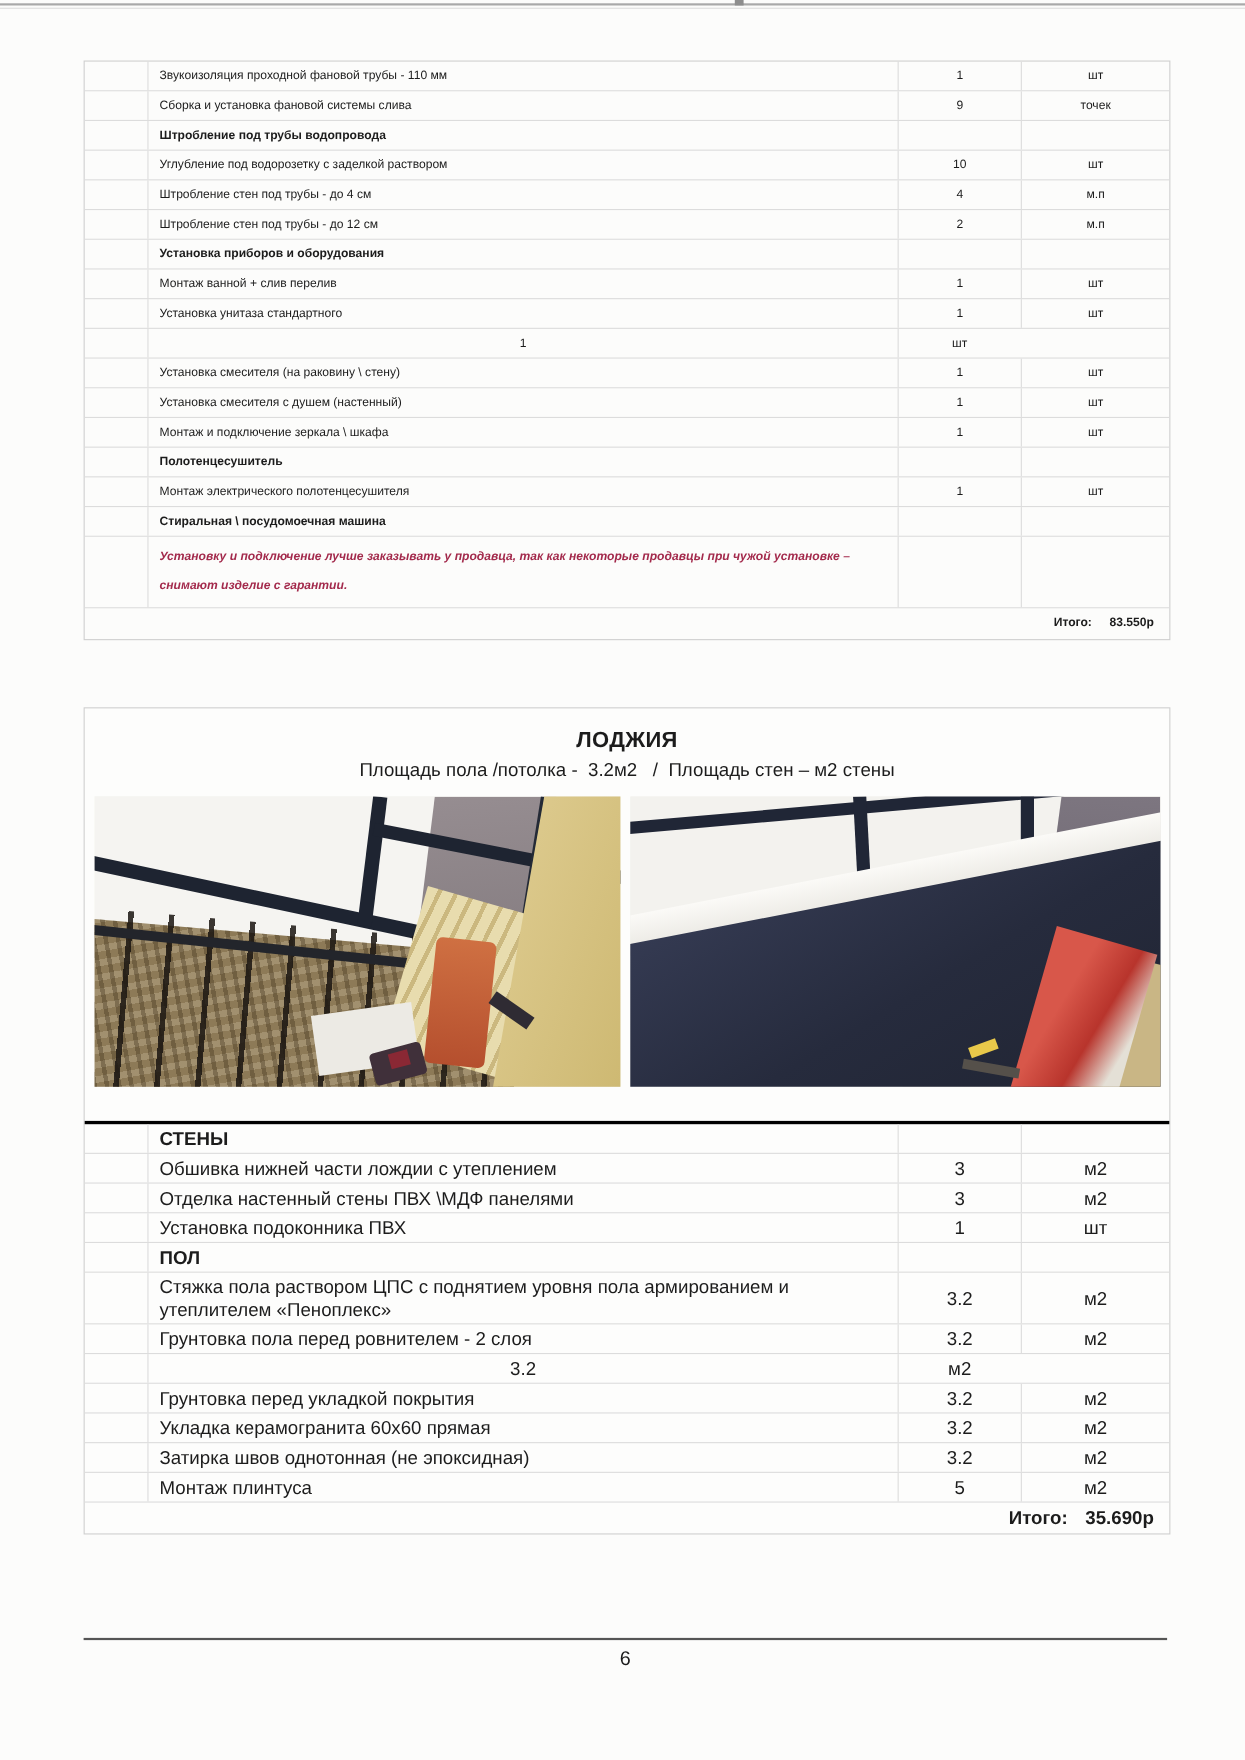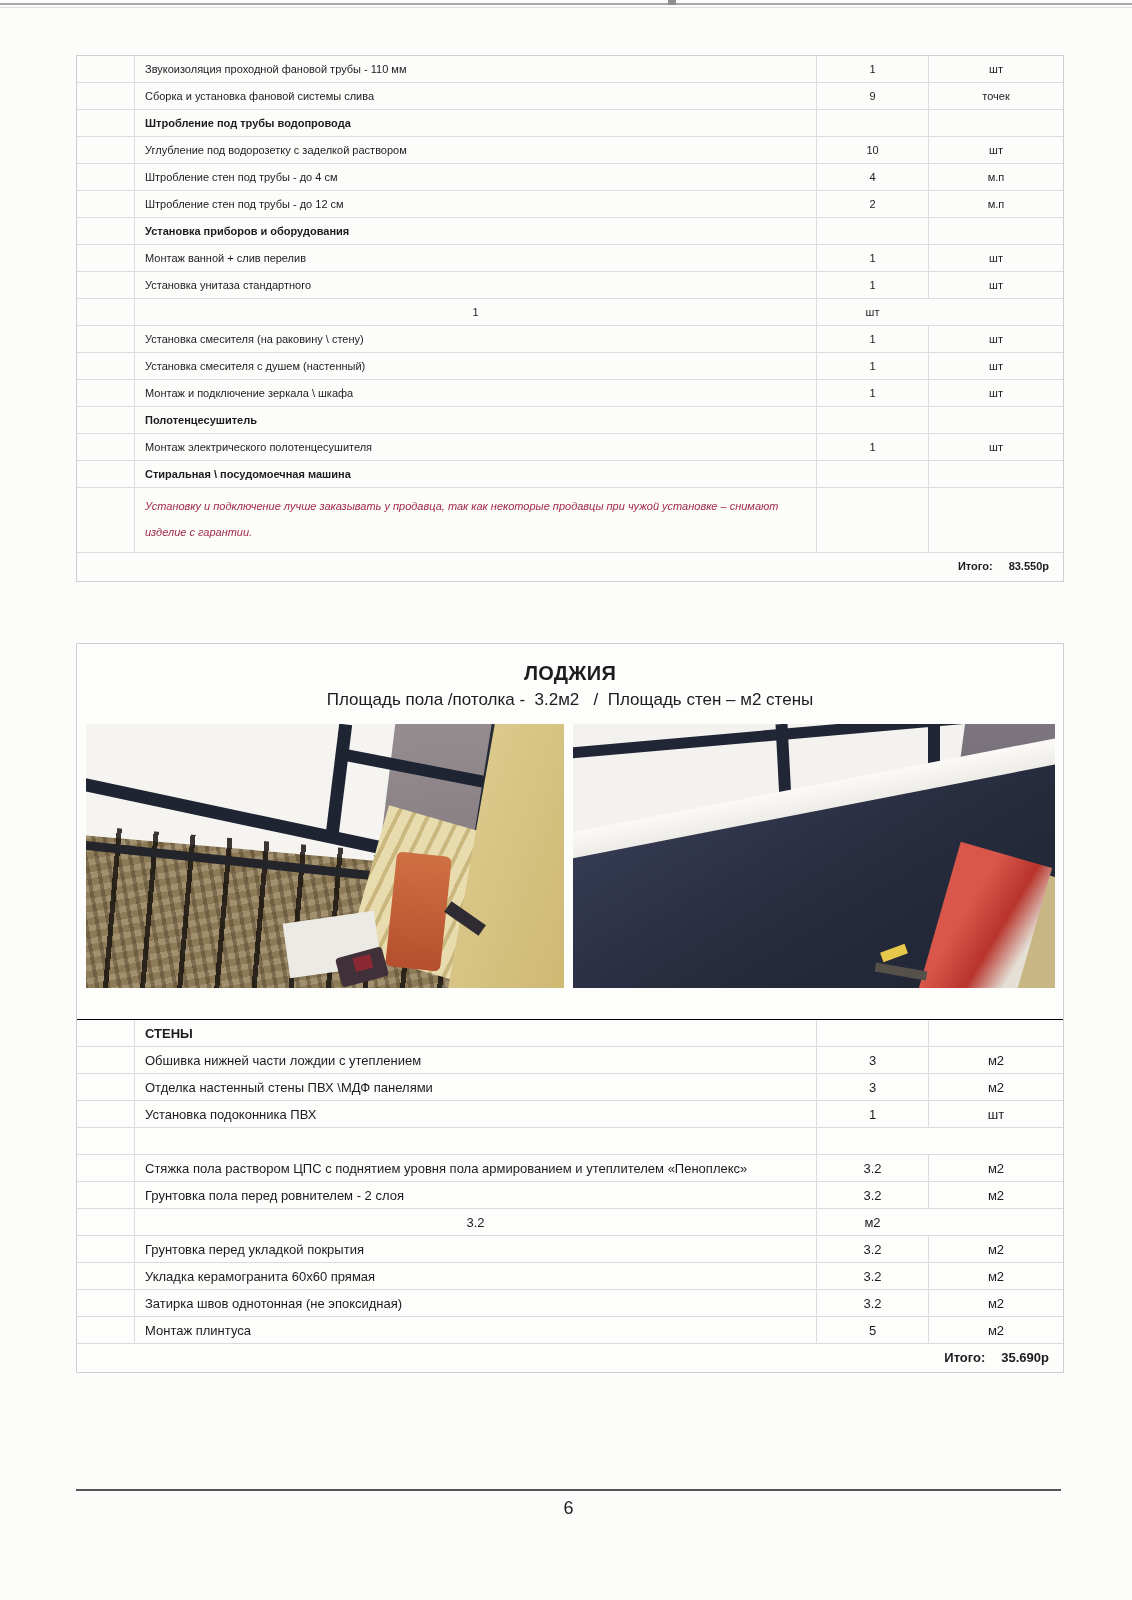--- a/index.html
+++ b/index.html
@@ -39,21 +39,21 @@
   .trow:last-child{border-bottom:none;}
   .cell{display:flex;align-items:center;line-height:21px;}
   .cA{}
   .cB{padding:2px 8px 2px 10px;border-left:1px solid #dcdcdc;}
   .cC{justify-content:center;border-left:1px solid #dcdcdc;padding:2px 2px;}
   .cD{justify-content:center;border-left:1px solid #dcdcdc;padding:2px 2px;}
   .trow.section .cB{font-weight:bold;}
   .trow.note .cB{
     color:#a32a4c;
     font-style:italic;
-    font-weight:400;
+    font-weight:700;
     line-height:26px;
     padding-top:5px;
     padding-bottom:7px;
   }
   .trow.total .cTotal{
     grid-column:1 / -1;
     display:flex;
     justify-content:flex-end;
     align-items:center;
     font-weight:bold;
@@ -89,22 +89,22 @@
     display:flex;
     gap:9px;
   }
   .photo{position:relative;overflow:hidden;background:#f3f2ee;}
   .photo1{width:478px;}
   .photo2{flex:1;}
   .photo div{position:absolute;}
 
   .loggia-table{
     margin-top:31px;
-    border-top:1px solid #000000;
-    font-size:13px;
+    border-top:3px solid #000000;
+    font-size:17px;
   }
   .loggia-table .trow:last-child{border-bottom:none;}
 
   
   .footer-rule{
     position:absolute;
     left:76px;
     top:1489px;
     width:985px;
     height:2px;
@@ -302,20 +302,21 @@
           <div class="cell cD">м2</div>
         </div>
         <div class="trow item">
           <div class="cell cA"></div>
           <div class="cell cB">Установка подоконника ПВХ</div>
           <div class="cell cC">1</div>
           <div class="cell cD">шт</div>
         </div>
         <div class="trow section">
           <div class="cell cA"></div>
+          <div class="cell cB">ПОЛ</div>
           <div class="cell cC"></div>
           <div class="cell cD"></div>
         </div>
         <div class="trow item">
           <div class="cell cA"></div>
           <div class="cell cB">Стяжка пола раствором ЦПС с поднятием уровня пола армированием и утеплителем «Пеноплекс»</div>
           <div class="cell cC">3.2</div>
           <div class="cell cD">м2</div>
         </div>
         <div class="trow item">

